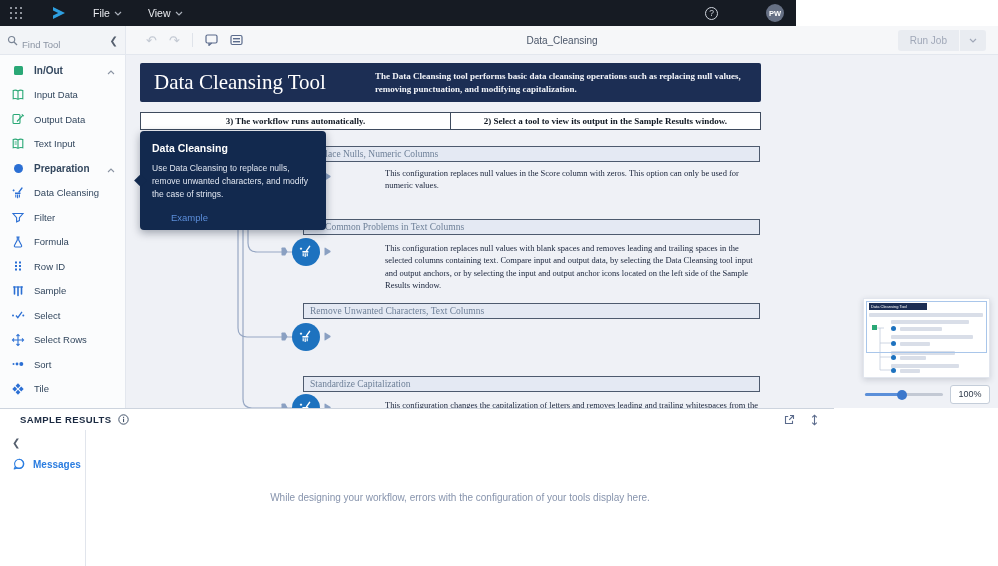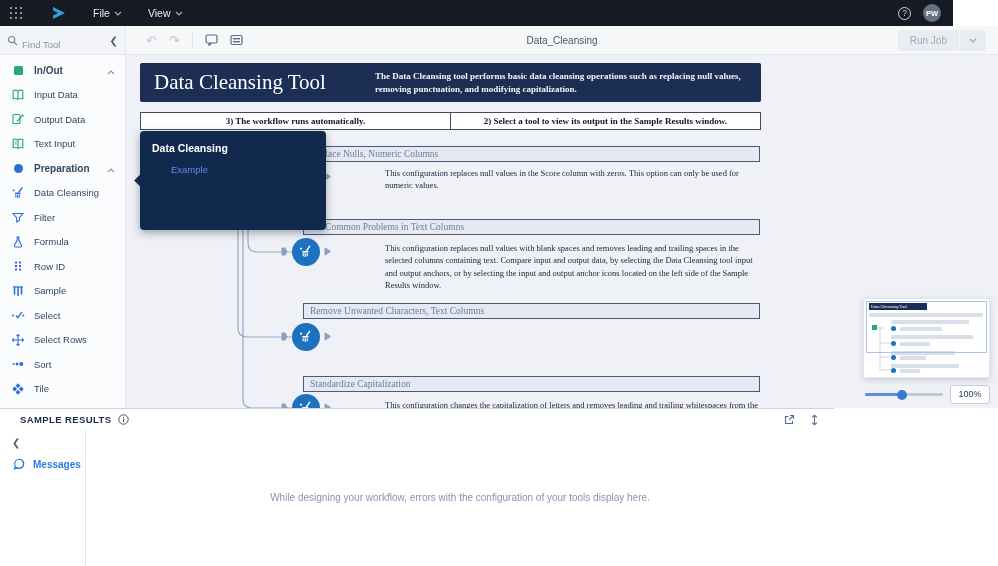--- a/index.html
+++ b/index.html
@@ -1,33 +1,33 @@
 <!DOCTYPE html>
 <html><head>
 <meta charset="utf-8">
 <style>
   * { margin:0; padding:0; box-sizing:border-box; }
   html,body { background:#dfe3ea; }
   .stage { position:relative; width:998px; height:566px; background:#fff; overflow:hidden;
            font-family:"Liberation Sans", sans-serif; }
 
   
-  .topbar { position:absolute; left:0; top:0; width:953px; height:26px; background:#161b23;
+  .topbar { position:absolute; left:0; top:0; width:796px; height:26px; background:#161b23;
             display:flex; align-items:center; }
   .grid-icon { width:14px; height:14px; margin-left:9px; display:grid;
                grid-template-columns:repeat(3,4px); grid-template-rows:repeat(3,4px); gap:1px; }
   .grid-icon i { width:2.4px; height:2.4px; background:#b9bec6; border-radius:50%; display:block; margin:auto; }
   .logo { margin-left:28px; display:flex; align-items:center; }
   .menu { display:flex; align-items:center; gap:4px; color:#e8eaee; font-size:10.5px; margin-left:26px; cursor:default; }
   .menu svg { margin-top:1px; }
   .topbar-right { margin-left:auto; display:flex; align-items:center; gap:12px; margin-right:12px; }
   .help-icon { width:13px; height:13px; border:1.2px solid #cfd4dc; border-radius:50%;
                color:#cfd4dc; font-size:8.5px; line-height:11px; text-align:center; }
   .avatar { width:18px; height:18px; border-radius:50%; background:#667084; color:#fff;
-            font-size:7.5px; font-weight:bold; display:flex; align-items:center; justify-content:center; }
+            font-size:7.5px; font-weight:bold; display:flex; align-items:center; justify-content:center;margin-left:36px; }
 
   
   .row2 { position:absolute; left:0; top:26px; width:998px; height:29px; display:flex; }
   .search-area { width:126px; height:100%; background:#f2f4f7; border-bottom:1px solid #e3e7ee;
                  border-right:1px solid #e3e7ee; display:flex; align-items:center; padding:0 4px 0 7px; }
   .search-box { flex:1; display:flex; align-items:center; gap:4px; }
   .search-box input { width:74px; border:none; background:transparent; outline:none;
                       font-size:9.5px; color:#3a4555; font-family:inherit;margin-top:8px; }
   .search-box input::placeholder { color:#8b94a3; }
   .collapse-left { color:#555f6e; font-size:10px; padding:2px 3px; cursor:pointer; }
@@ -466,20 +466,21 @@
         </span>
       <svg class="anchor-out" width="7" height="9" viewBox="0 0 7 9">
         <path d="M1 0.5 Q0.5 0.5 0.5 1 V8 Q0.5 8.5 1 8.5 L6.3 5.2 Q7 4.5 6.3 3.8 Z" fill="#8aa0c2"></path>
         </svg>
     </div>
     <div class="wf-desc serif" style="top:344px">This configuration changes the capitalization of letters and removes leading and trailing whitespaces from the</div>
 
     <div class="tooltip">
       <div class="tooltip-arrow"></div>
       <div class="tooltip-title">Data Cleansing</div>
+      <div class="tooltip-body">Use Data Cleansing to replace nulls, remove unwanted characters, and modify the case of strings.</div>
       <a class="tooltip-link">Example</a>
     </div>
 
     <div class="minimap">
       <div class="mm-navy">Data Cleansing Tool</div>
       <div class="mm-bar" style="left:5px; top:14px; width:114px"></div>
       <div class="mm-green"></div>
       <svg width="127" height="80" style="position:absolute;left:0;top:0">
         <path d="M13 29 H20 M16 29 V71 M16 44 H27 M16 58 H27 M16 71 H27" stroke="#c2ccdc" stroke-width="0.8" fill="none"></path>
         </svg>

